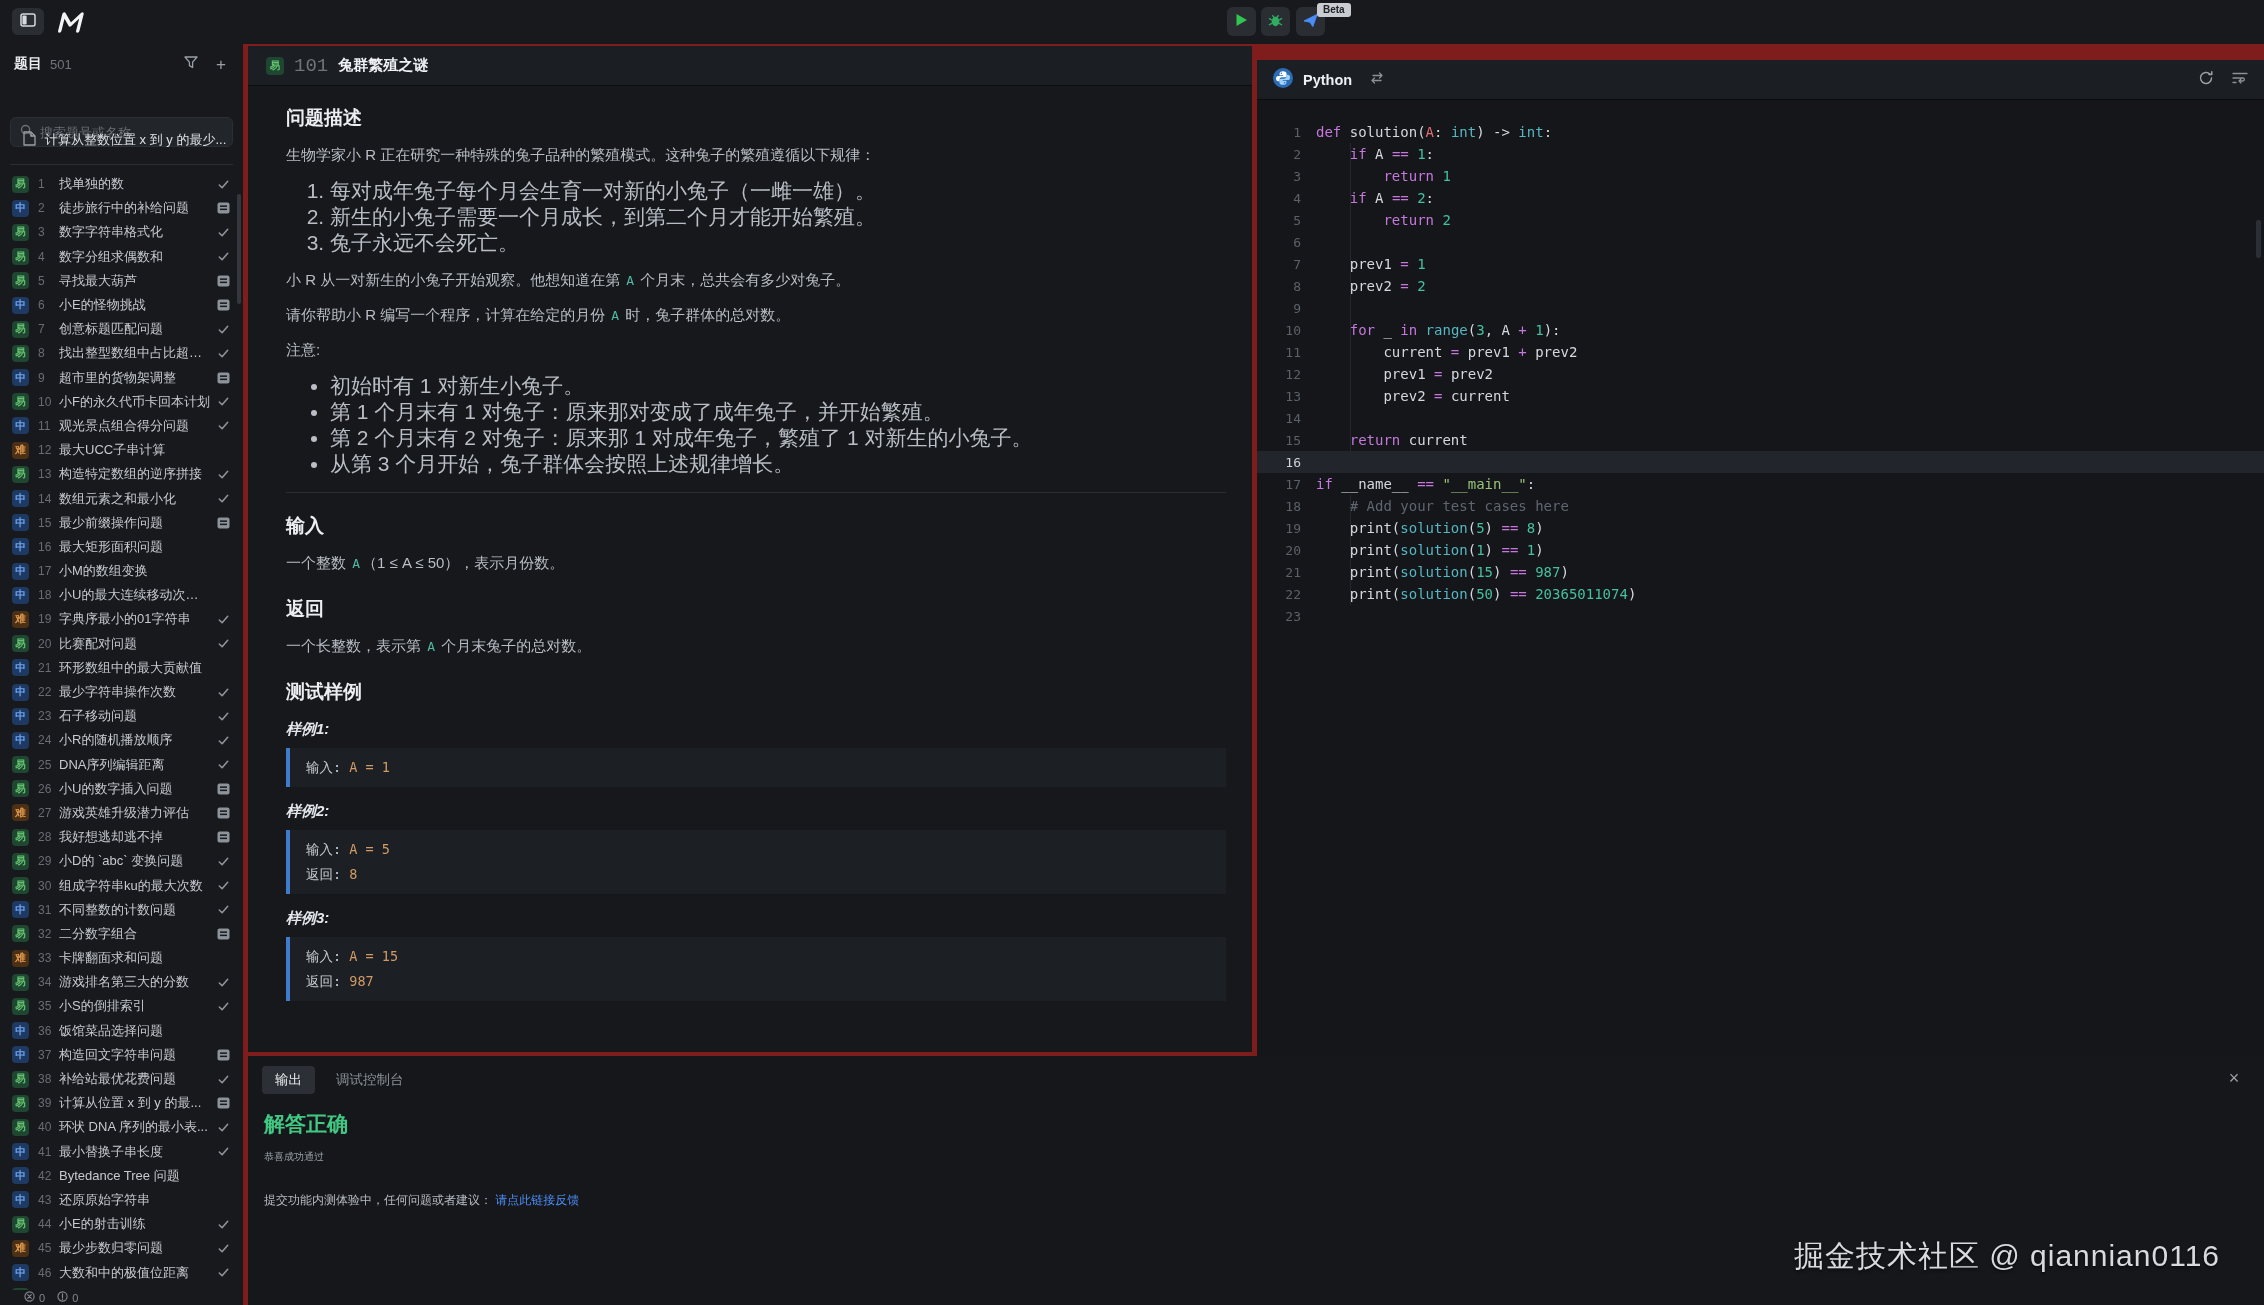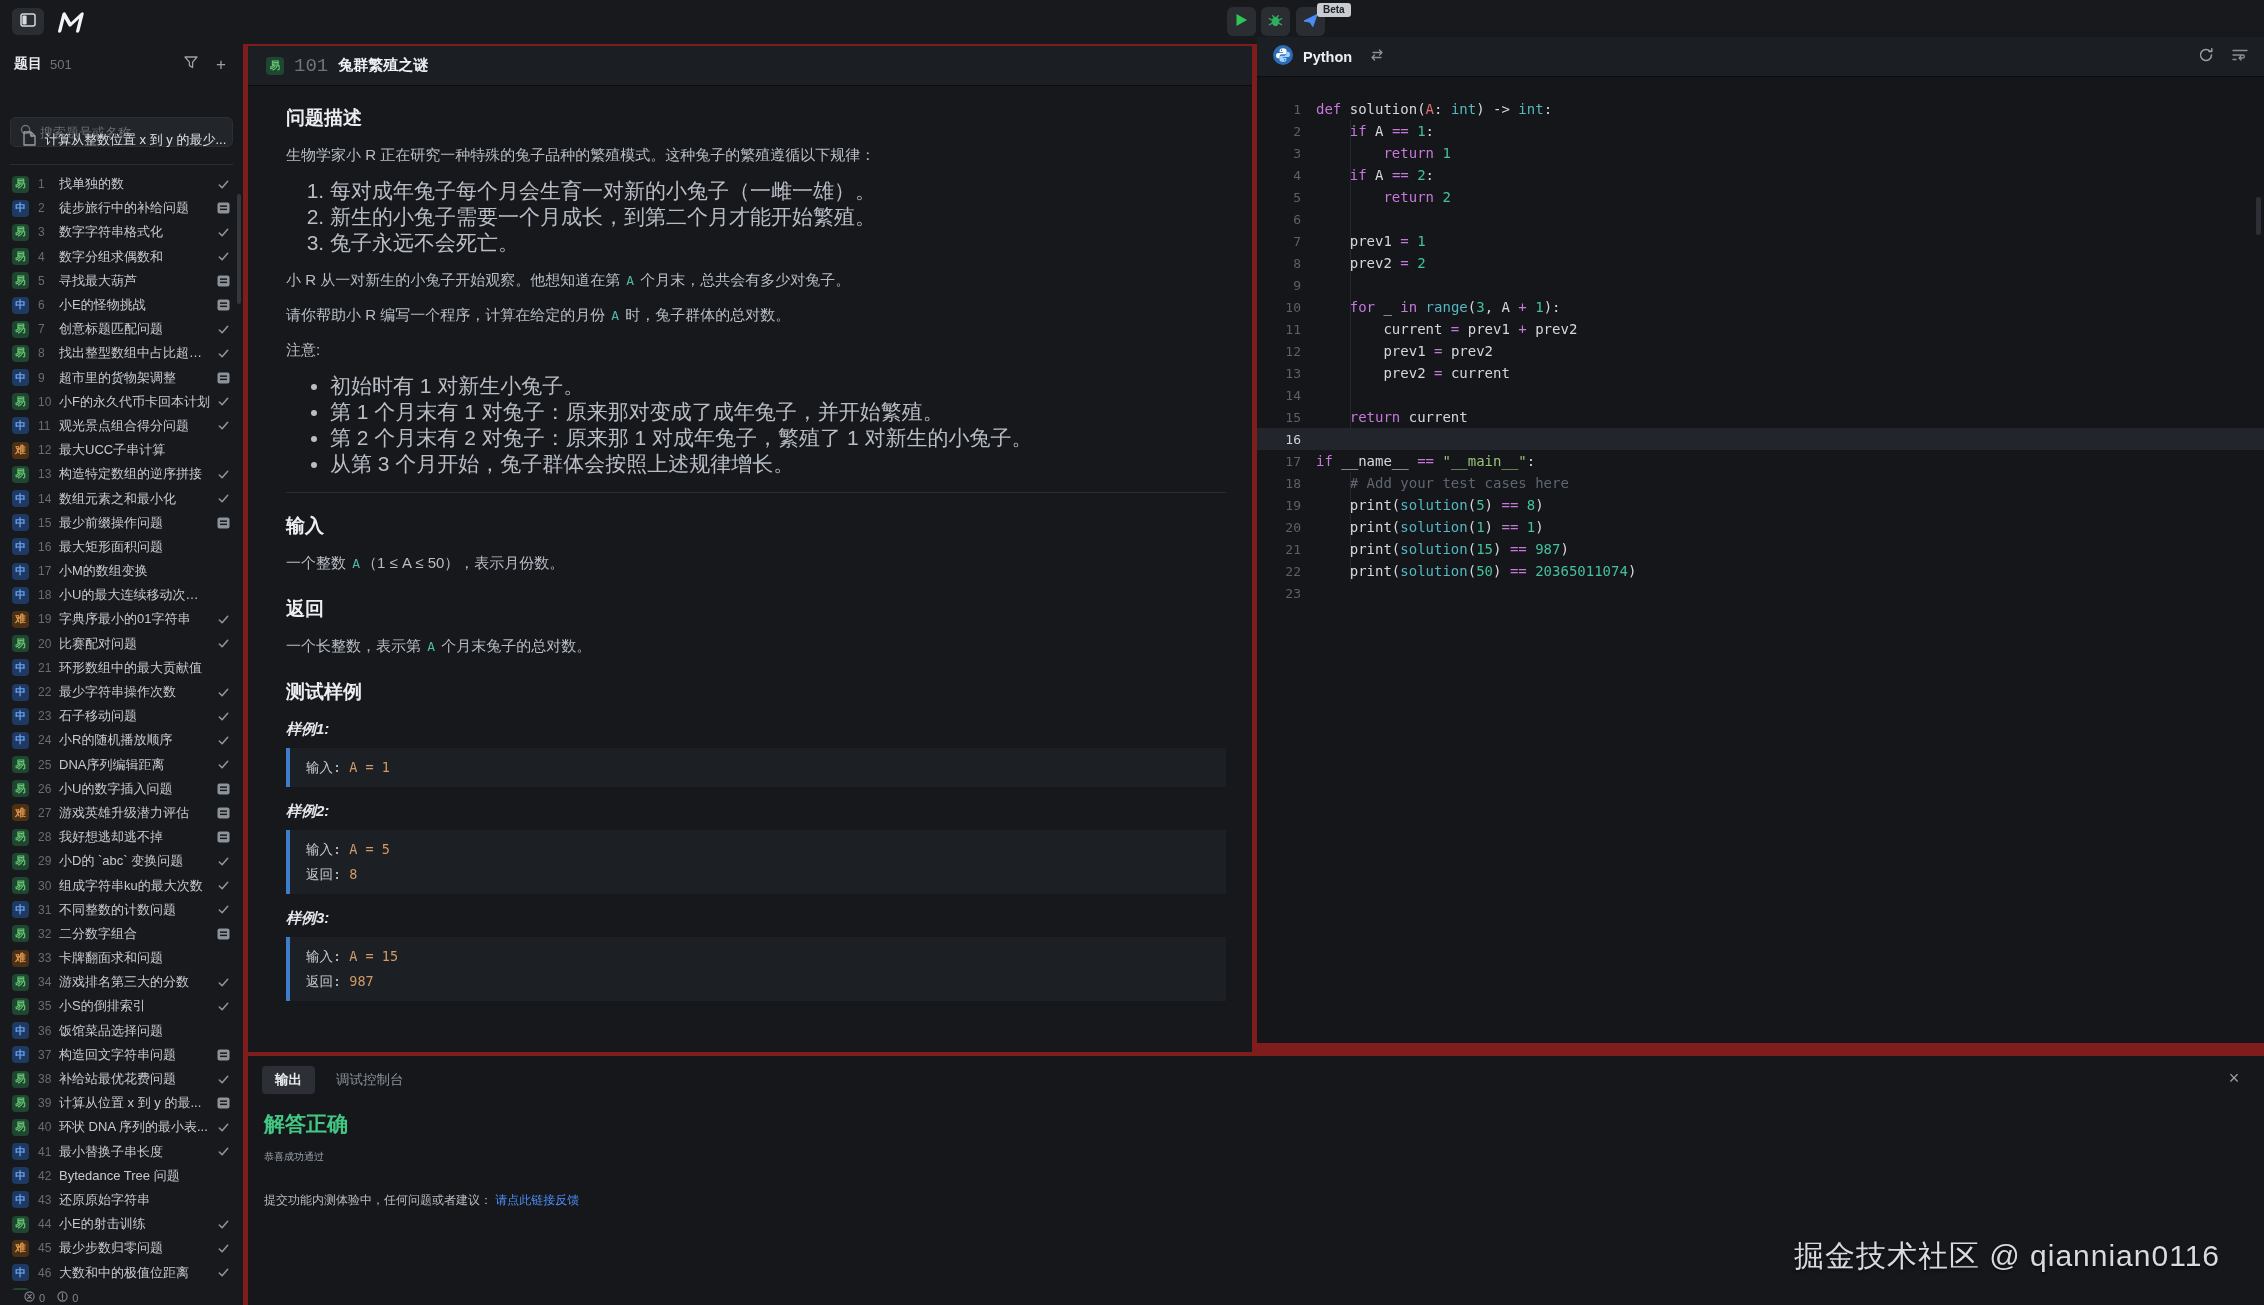--- a/index.html
+++ b/index.html
@@ -38,21 +38,21 @@
   .sb-num { color:#686d74; font-size:12px; margin:0 0 0 9px; min-width:14px; }
   .sb-item-title { color:#c6cad0; font-size:13px; margin-left:7px; flex:1; white-space:nowrap; overflow:hidden; text-overflow:ellipsis; }
   .sb-status { width:15px; margin-left:6px; flex:none; display:flex; align-items:center; justify-content:center; }
   .sb-scrollthumb { position:absolute; right:2px; top:150px; width:4px; height:110px; background:#34383e; border-radius:2px; }
   .sb-footer { position:absolute; left:0; right:0; bottom:0; height:15px; background:#17191d; display:flex; align-items:center; padding-left:24px; gap:12px; }
   .sb-counter { display:flex; align-items:center; gap:4px; color:#82878e; font-size:11px; }
 
   
   .panel { position:absolute; background:#16181c; }
   .problem-panel { left:248px; top:46px; width:1004px; height:1006px; overflow:hidden; }
-  .editor-panel  { left:1257px; top:37px; width:1007px; height:1006px; background:#141619; overflow:hidden; }
+  .editor-panel  { left:1257px; top:60px; width:1007px; height:1006px; background:#141619; overflow:hidden; }
   .output-panel  { left:248px; top:1056px; width:2016px; height:249px; background:#15171b; }
 
   
   .tabstrip { position:absolute; left:0; top:0; right:0; height:40px; background:#1b1e23; border-bottom:1px solid #0c0d0f; display:flex; align-items:center; }
   .prob-tab { display:flex; align-items:center; height:100%; padding:0 18px; gap:10px; }
   .prob-tab .sb-badge { width:18px; height:18px; }
   .tab-id { color:#70757c; font-size:19px; font-family:Liberation Mono, monospace; }
   .tab-title { color:#eef0f3; font-size:15px; font-weight:bold; }
 
   .prob-content { position:absolute; left:0; top:41px; right:0; bottom:0; padding:16px 26px 0 38px; overflow:hidden; }
@@ -80,21 +80,21 @@
   .code-line.active .ln { color:#cfd3d9; }
   .code-text { margin-left:15px; white-space:pre; }
   .tk-kw{color:#c678dd} .tk-op{color:#c678dd} .tk-num{color:#45c0a0} .tk-cy{color:#56b6c2}
   .tk-str{color:#98c379} .tk-cmt{color:#5f6672} .tk-or{color:#e06c75} .tk-pl{color:#d4d8de}
   .indent-guide { position:absolute; width:1px; background:#25282e; left:93px; }
   .ed-scrollthumb { position:absolute; right:3px; top:160px; width:5px; height:38px; background:#2c2f35; border-radius:2px; }
 
   
   .out-tabs { position:absolute; left:14px; top:10px; height:28px; display:flex; align-items:center; gap:8px; }
   .out-tab { padding:5px 13px; font-size:13.5px; border-radius:4px; color:#8d939b; cursor:pointer; }
-  .out-tab.active { background:#2c3036; color:#e8eaed; font-weight:bold; }
+  .out-tab.active { background:#2c3036; color:#e8eaed; font-weight:normal; }
   .out-close { position:absolute; right:18px; top:10px; color:#9aa0a8; font-size:18px; width:24px; height:24px; }
   .out-status { position:absolute; left:16px; top:54px; color:#42c883; font-size:21px; font-weight:bold; }
   .out-sub { position:absolute; left:16px; top:94px; color:#98a0a8; font-size:10px; }
   .out-note { position:absolute; left:16px; top:136px; color:#b7bcc3; font-size:12px; }
   .out-note a { color:#4d8df7; text-decoration:none; cursor:pointer; }
   .watermark { position:absolute; right:44px; bottom:28px; color:#d9dadd; font-size:30px; letter-spacing:1px; text-shadow:0 2px 3px rgba(0,0,0,.55); }
 </style>
 </head>
 <body>
 

